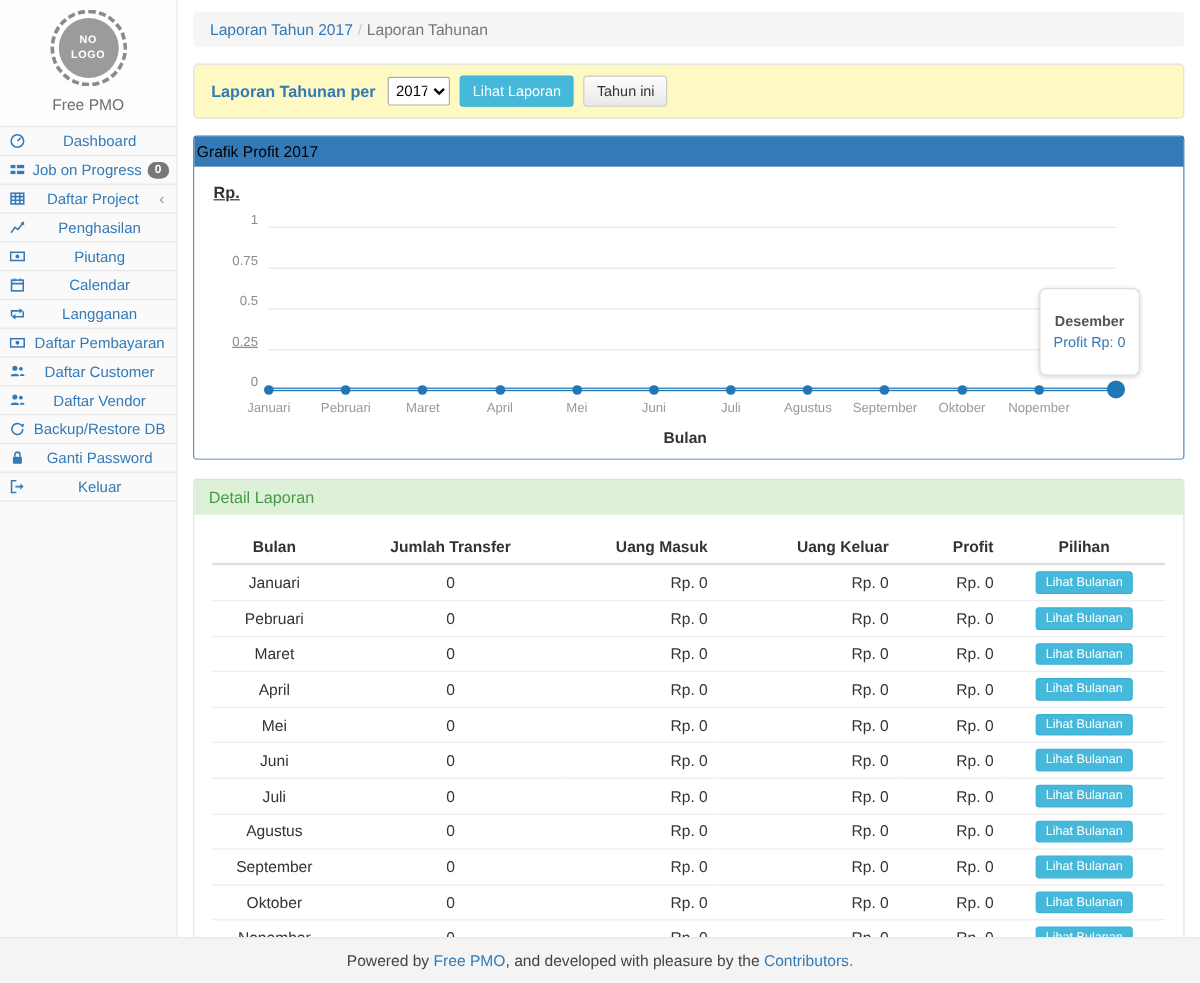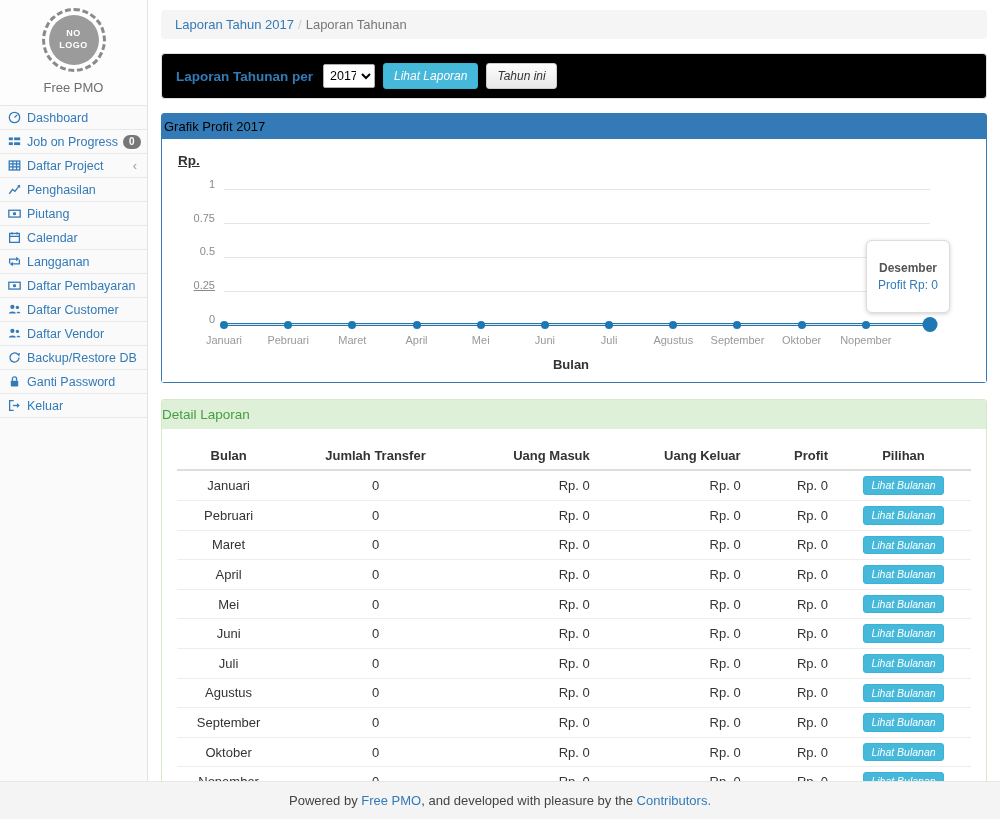--- a/index.html
+++ b/index.html
@@ -24,38 +24,38 @@
   .logo-inner{width:50px;height:50px;border-radius:50%;background:#9b9b9b;color:#fff;
     font-size:9px;font-weight:bold;display:flex;align-items:center;justify-content:center;
     text-align:center; line-height:1.3; letter-spacing:.5px;}
   .logo-inner span{width:34px; white-space:pre-line;}
   .brand{margin-top:8px; color:#6e6e6e; font-size:13px;}
   .side-menu{border-top:1px solid #e7e7e7;}
   .side-item{display:flex; align-items:center; gap:5px; padding:4px 8px 4px 8px;
     border-bottom:1px solid #e7e7e7; color:var(--accent-blue); cursor:pointer; min-height:24px;}
   .side-icon{width:14px; height:14px; flex:none; display:inline-flex; color:var(--accent-blue);}
   .side-icon svg{width:13px;height:13px;}
-  .side-label{font-size:12.5px; flex:1; white-space:nowrap;}
+  .side-label{font-size:12.5px; flex:1; white-space:nowrap;text-align:center;}
   .badge{background:#777; color:#fff; border-radius:10px; font-size:10px; font-weight:bold;
     padding:1px 6px; line-height:12px;}
   .chev{color:#9a9a9a; font-size:13px; padding-right:2px;}
 
   
   main{flex:1; min-width:0; overflow:hidden; background:#fff;}
   .breadcrumb{background:#f5f5f5; border-radius:4px; margin:10px 13px 14px; padding:7px 14px;
     font-size:13px; color:#777;}
   .breadcrumb a{color:var(--accent-blue); text-decoration:none; cursor:pointer;}
   .bc-sep{color:#ccc; margin:0 4px;}
 
-  .filter-well{background:#000000; border:1px solid #e0e0e0; border-radius:4px;
+  .filter-well{background:#fef9c3; border:1px solid #e0e0e0; border-radius:4px;
     margin:0 13px 14px; padding:9px 14px; display:flex; align-items:center; gap:8px;}
   .filter-label{color:var(--accent-blue); font-weight:bold; font-size:13.5px; margin-right:2px;}
   select{font-family:inherit; font-size:12.5px; padding:3px 2px; border:1px solid #adadad;
     border-radius:2px; background:#fff; width:52px; cursor:pointer;}
-  .btn{font-family:inherit; font-size:12px; border-radius:3px; padding:5px 10px; cursor:pointer; line-height:1.2;font-style:italic;}
+  .btn{font-family:inherit; font-size:12px; border-radius:3px; padding:5px 10px; cursor:pointer; line-height:1.2;}
   .btn-info{background:var(--button-cyan); border:1px solid var(--button-cyan-border); color:#fff;}
   .btn-default{background:linear-gradient(#fdfdfd,#e8e8e8); border:1px solid #ccc; color:#333;}
 
   
   .panel{margin:0 13px 16px; border-radius:3px;}
   .panel-primary{border:1px solid var(--accent-blue);}
   .panel-primary .panel-head{background:var(--accent-blue); color:#000000; padding:5px 2px; font-size:13px;}
   .chart-body{padding:12px 20px 10px 14px; background:#fff;}
   .y-title{font-weight:bold; font-size:13.5px; color:#333; margin:2px 0 22px 2px;text-decoration:underline;}
   .plot{position:relative; margin-left:48px; margin-right:36px; height:135px;}
@@ -70,21 +70,21 @@
   .pt .lbl{position:absolute; top:9px; transform:translateX(-50%); font-size:11px; color:#999; white-space:nowrap;}
   .tooltip{position:absolute; right:-20px; bottom:12px; background:#fff; border:1px solid #ddd;
     border-radius:6px; box-shadow:0 1px 4px rgba(0,0,0,.18); padding:20px 11px; text-align:center; z-index:2;}
   .tooltip .t1{font-weight:bold; color:#555; font-size:12px;}
   .tooltip .t2{color:var(--accent-blue); font-size:12px; margin-top:3px;}
   .x-title{text-align:center; font-weight:bold; font-size:13px; color:#333; margin-top:32px;}
 
   
   .panel-success{border:1px solid var(--panel-green-border);}
   .panel-success .panel-head{background:var(--panel-green-bg); color:var(--green-text);
-    padding:7px 0; font-size:13.5px;}
+    padding:7px 12px; font-size:13.5px;}
   .detail-body{background:#fff; padding:13px 15px 14px;}
   table{width:100%; border-collapse:collapse; font-size:13px;}
   th{font-weight:bold; color:#333; padding:6px 8px; border-bottom:2px solid #ddd;}
   td{padding:5px 8px; border-bottom:1px solid #ededed; color:#333;}
   .c{text-align:center;} .r{text-align:right;}
   .btn-xs{font-size:10.5px; padding:2px 7px; border-radius:3px;}
   col.c1{width:13%;} col.c2{width:24%;} col.c3{width:16%;} col.c4{width:19%;} col.c5{width:11%;} col.c6{width:17%;}
 
   
   footer{flex:none; height:38px; background:#f4f4f4; border-top:1px solid #e7e7e7;

